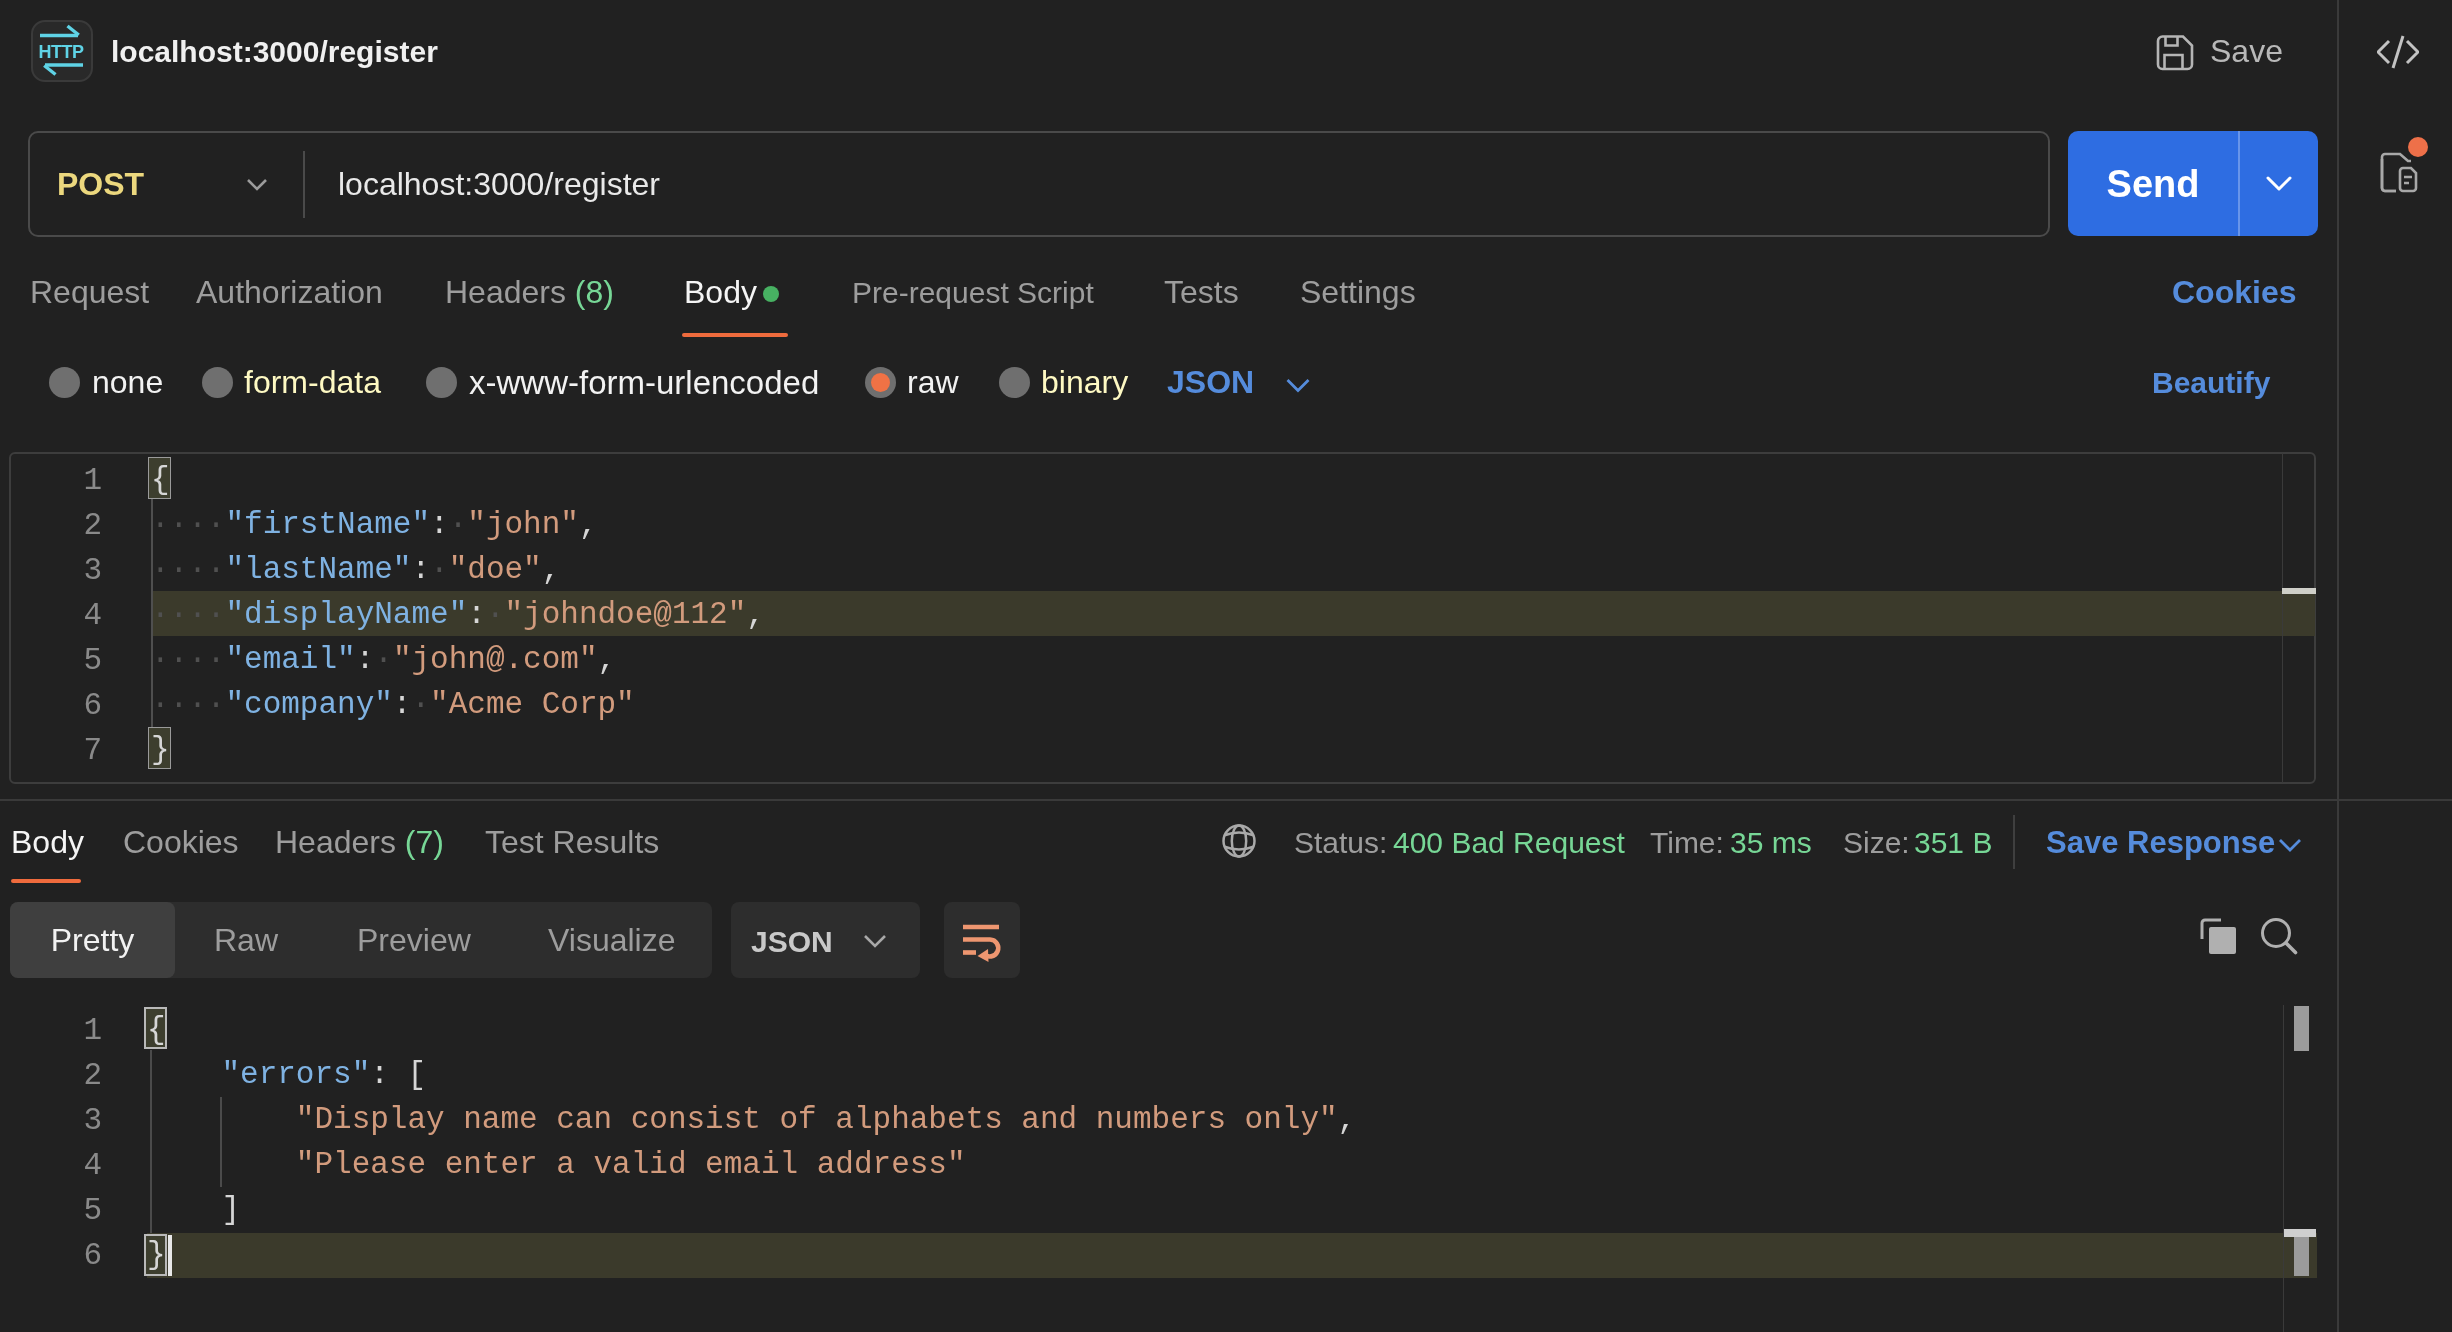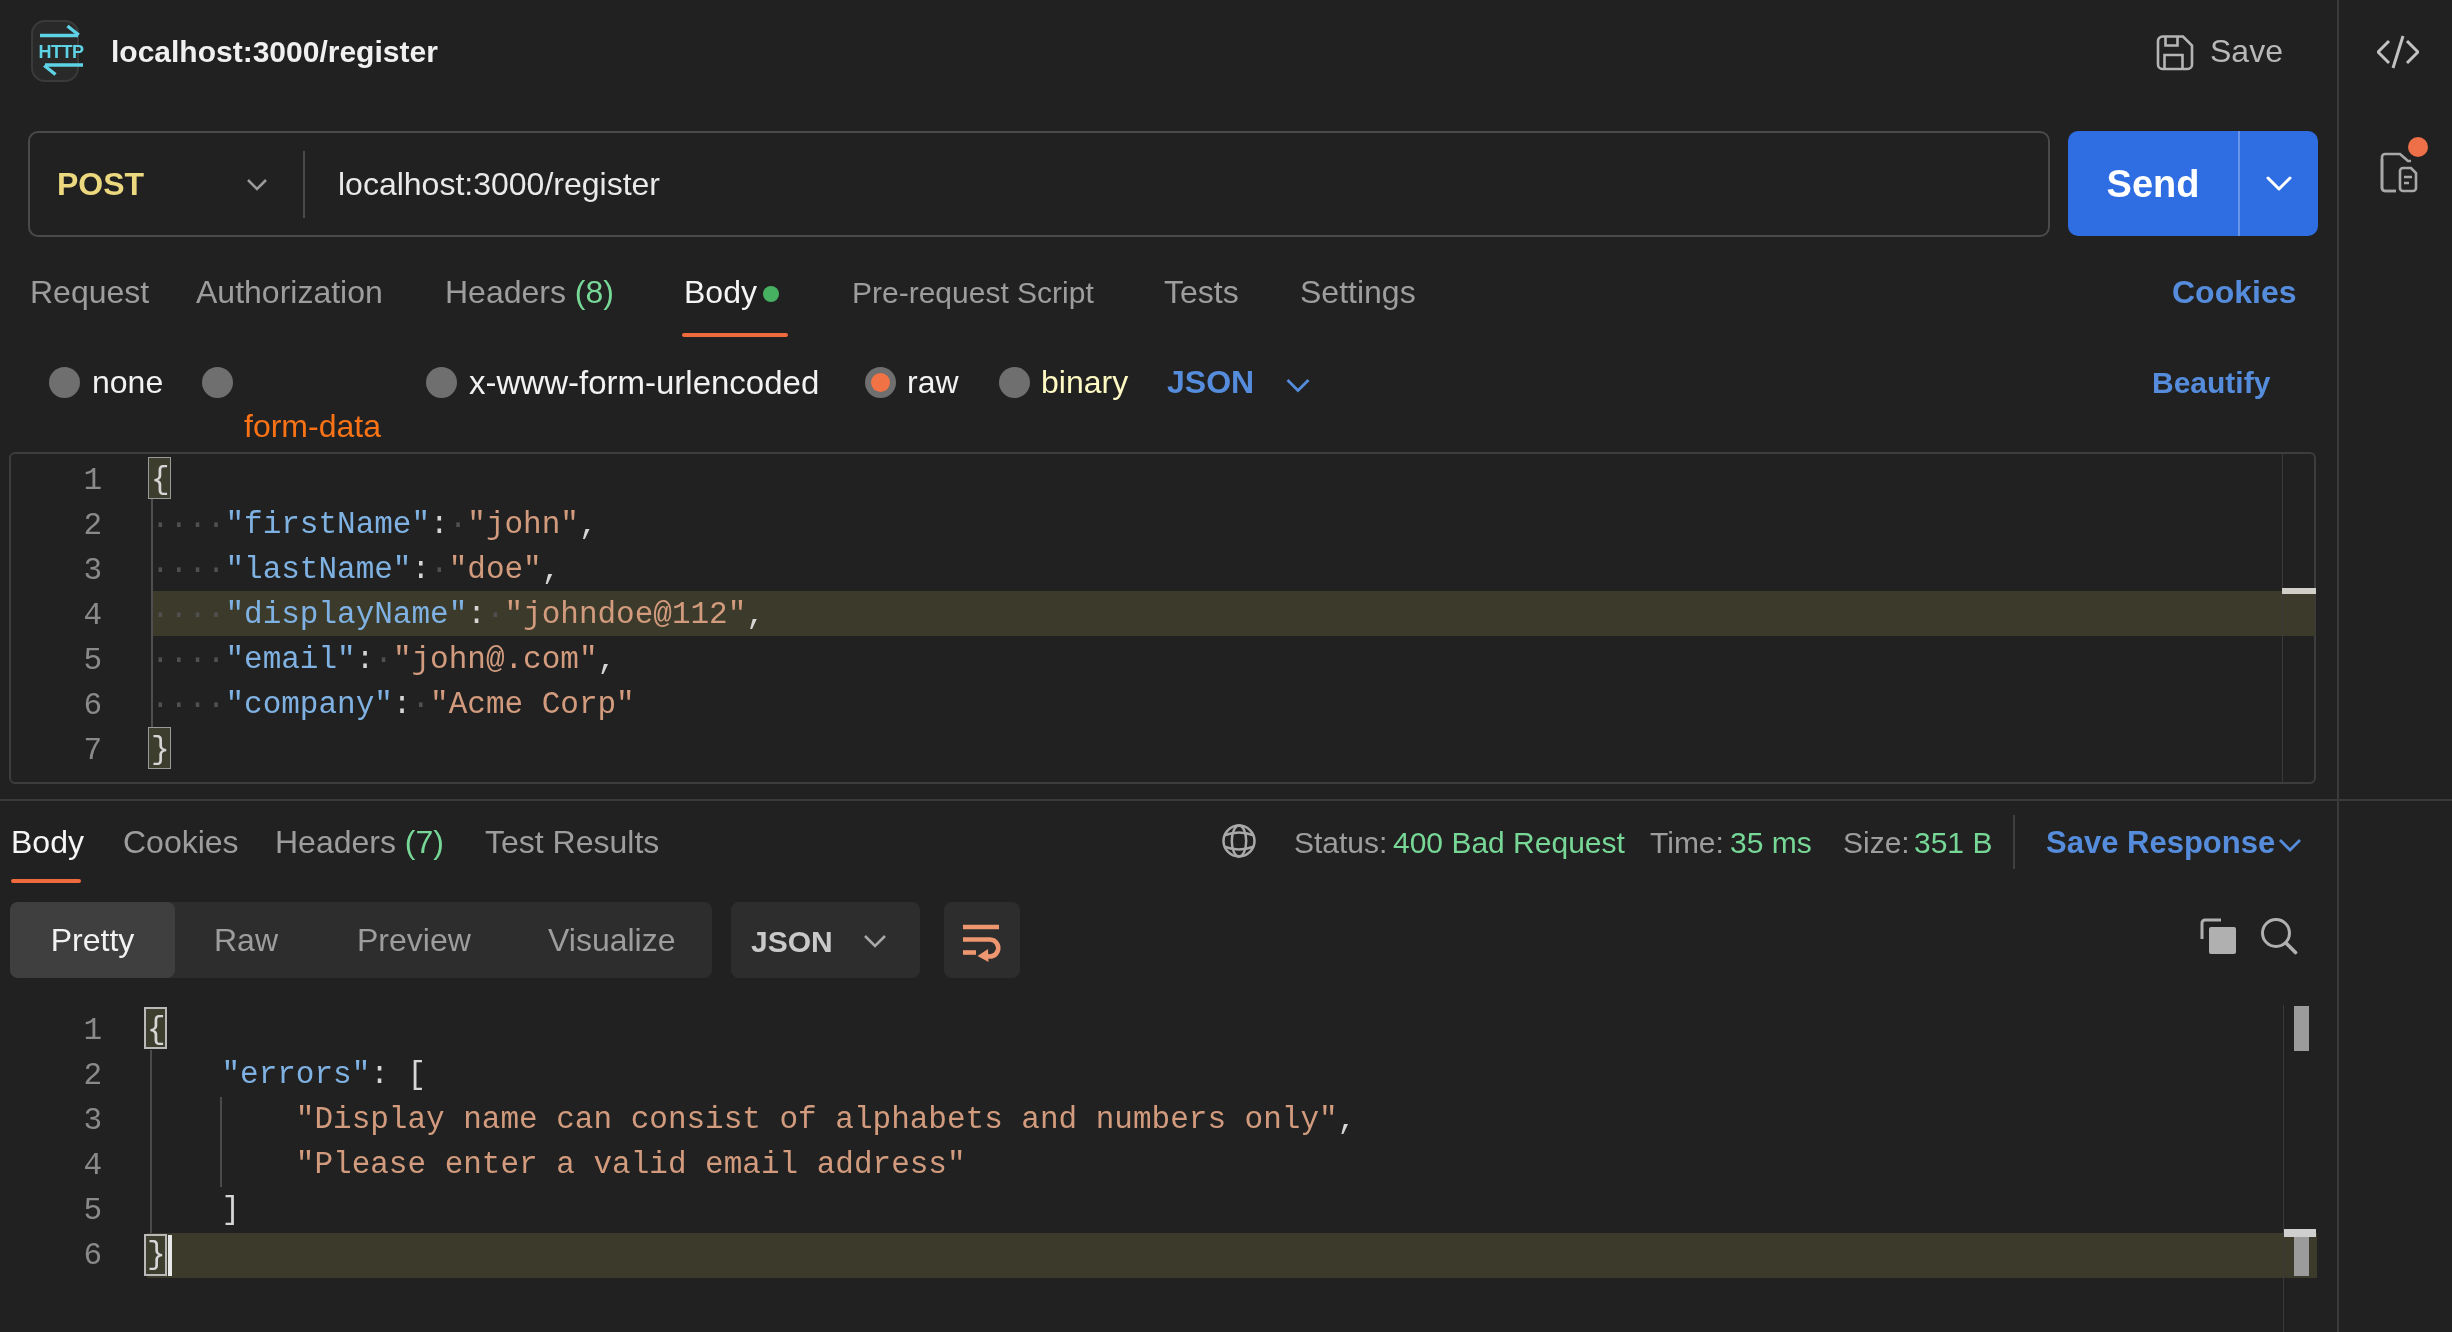--- a/index.html
+++ b/index.html
@@ -12,21 +12,21 @@
   .blue { color:#558cdc; font-weight:bold; }
   .key { color:#7fb2e2; }
   .str { color:#d29b7d; }
   .pun { color:#d6d6d6; }
   .ws { color:#505050; }
   .gut { color:#8a8a8a; text-align:right; width:64px; }
 </style>
 </head>
 <body>
 
-<div class="abs" style="left:31px;top:20px;width:48px;height:62px;border-radius:14px;background:#292929;border:2px solid #3a3a3a;">
+<div class="abs" style="left:31px;top:20px;width:62px;height:62px;border-radius:14px;background:#292929;border:2px solid #3a3a3a;">
   <svg width="58" height="58" viewBox="0 0 58 58">
     <text x="28" y="36" text-anchor="middle" font-family="Liberation Sans" font-weight="bold" font-size="18" fill="#5fd3e6" letter-spacing="-0.5">HTTP</text>
     <path d="M7 13.5 H45" stroke="#5fd3e6" stroke-width="3.4" fill="none"></path>
     <path d="M34.5 4 L45.8 13" stroke="#5fd3e6" stroke-width="3.4" fill="none"></path>
     <path d="M50 43 H12" stroke="#5fd3e6" stroke-width="3.4" fill="none"></path>
     <path d="M22.5 52.5 L11.2 43.5" stroke="#5fd3e6" stroke-width="3.4" fill="none"></path>
   </svg>
 </div>
 <div class="abs" style="left:111px;top:35px;font-size:30px;line-height:34px;font-weight:bold;color:#f0f0f0;">localhost:3000/register</div>
 
@@ -73,21 +73,21 @@
 <div class="abs" style="left:763px;top:286px;width:16px;height:16px;border-radius:50%;background:#47b162;"></div>
 <div class="abs" style="left:682px;top:333px;width:106px;height:4px;border-radius:2px;background:#ef6b3d;"></div>
 <div class="abs gray" style="left:852px;top:274px;font-size:30px;line-height:37px;">Pre-request Script</div>
 <div class="abs gray" style="left:1164px;top:274px;font-size:32px;line-height:37px;">Tests</div>
 <div class="abs gray" style="left:1300px;top:274px;font-size:32px;line-height:37px;">Settings</div>
 <div class="abs blue" style="left:2172px;top:274px;font-size:32px;line-height:37px;">Cookies</div>
 
 <div class="abs" style="left:49px;top:367px;width:31px;height:31px;border-radius:50%;background:#6f6f6f;"></div>
 <div class="abs" style="left:92px;top:364px;font-size:32px;line-height:37px;color:#f2f2f2;">none</div>
 <div class="abs" style="left:202px;top:367px;width:31px;height:31px;border-radius:50%;background:#6f6f6f;"></div>
-<div class="abs" style="left:244px;top:364px;font-size:32px;line-height:37px;color:#f97316;margin-top:44px;">form-data</div>
+<div class="abs" style="left:244px;top:364px;font-size:32px;line-height:37px;color:#fef9c3;">form-data</div>
 <div class="abs" style="left:426px;top:367px;width:31px;height:31px;border-radius:50%;background:#6f6f6f;"></div>
 <div class="abs" style="left:469px;top:364px;font-size:33px;line-height:38px;color:#f2f2f2;">x-www-form-urlencoded</div>
 <div class="abs" style="left:865px;top:367px;width:31px;height:31px;border-radius:50%;background:#6f6f6f;"></div>
 <div class="abs" style="left:871px;top:373px;width:19px;height:19px;border-radius:50%;background:#f07245;"></div>
 <div class="abs" style="left:907px;top:364px;font-size:32px;line-height:37px;color:#f2f2f2;">raw</div>
 <div class="abs" style="left:999px;top:367px;width:31px;height:31px;border-radius:50%;background:#6f6f6f;"></div>
 <div class="abs" style="left:1041px;top:364px;font-size:32px;line-height:37px;color:#fef9c3;">binary</div>
 <div class="abs blue" style="left:1167px;top:364px;font-size:32px;line-height:37px;">JSON</div>
 <svg class="abs" style="left:1284px;top:376px;" width="28" height="18" viewBox="0 0 28 18">
     <path d="M3.5 4 L14 14.5 L24.5 4" fill="none" stroke="#558cdc" stroke-width="2.8"></path>

